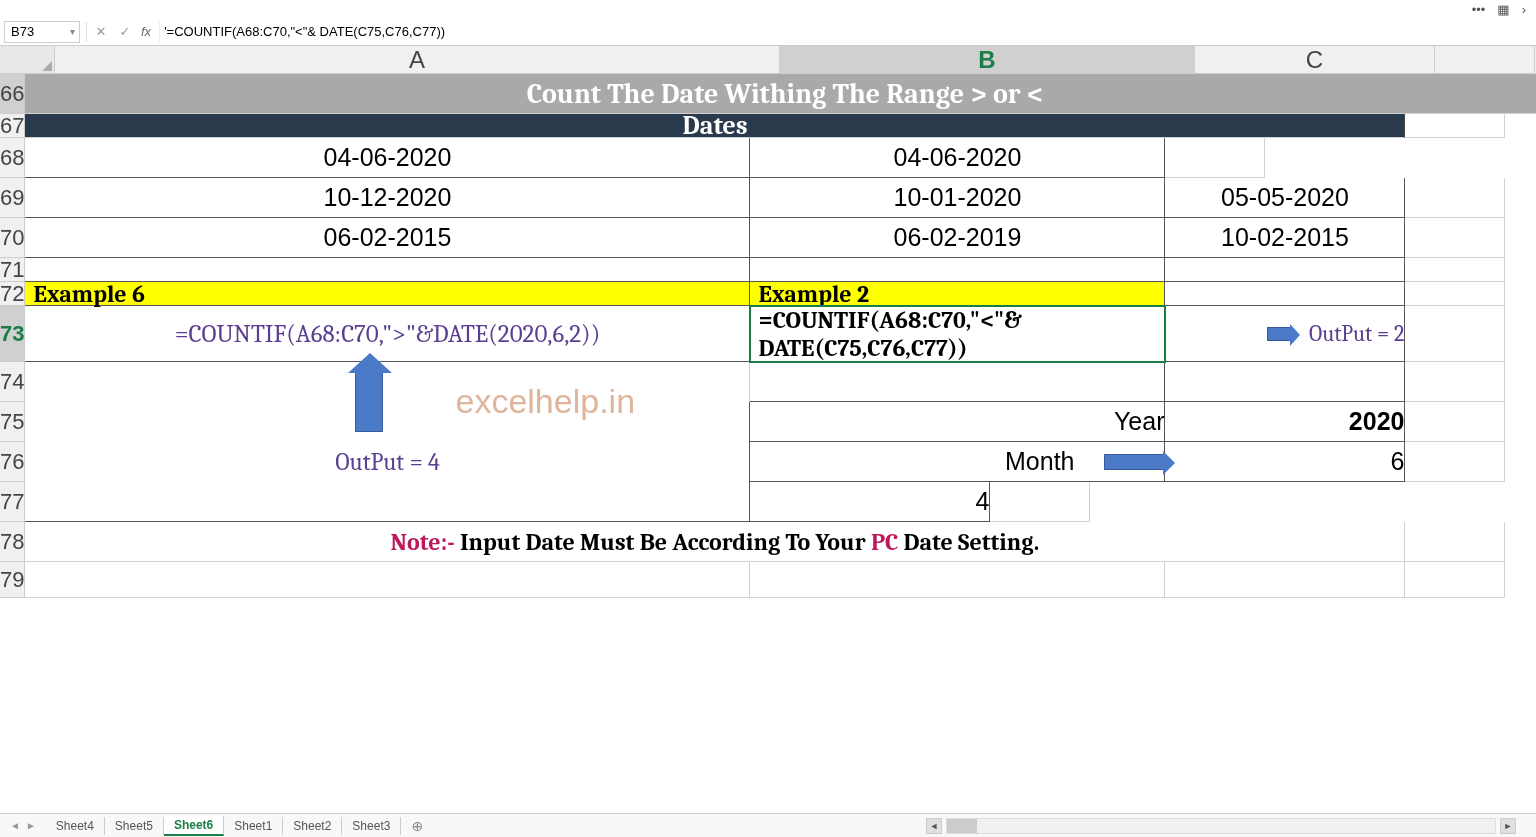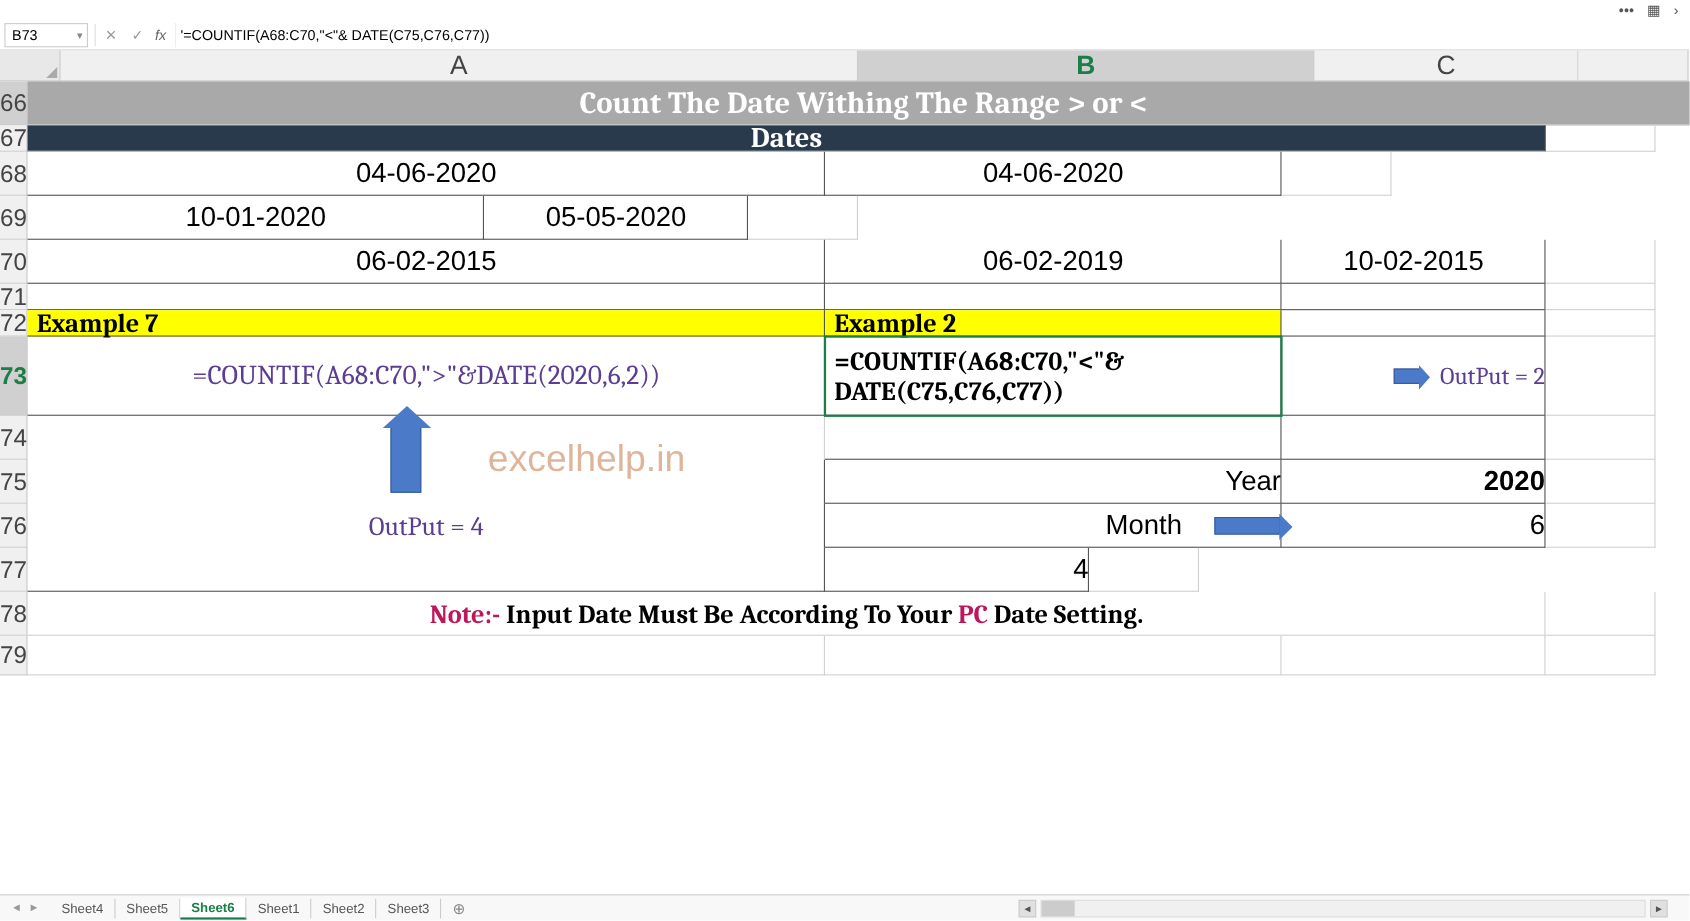--- a/index.html
+++ b/index.html
@@ -27,21 +27,21 @@
 .rows { display: flex; }
 .row-headers { width: 55px; }
 .row-h { border-right: 1px solid #ccc; border-bottom: 1px solid #ccc; text-align: center; font-size: 22px; color: #444; background: #f0f0f0; display: flex; align-items: center; justify-content: center; }
 .rh-row-hdr { background: #d0d0d0; }
 
 .cells { position: relative; }
 .cell-row { display: flex; }
 .cell { border-right: 1px solid #d0d0d0; border-bottom: 1px solid #d0d0d0; display: flex; align-items: center; justify-content: center; font-size: 25px; color: #000; position: relative; overflow: visible; }
 .cA { width: 725px; } .cB { width: 415px; } .cC { width: 240px; } .cD { width: 100px; }
 
-.h40 { height: 40px; } .h38 { height: 24px; } .h72 { height: 72px; } .h36 { height: 36px; }
+.h40 { height: 40px; } .h38 { height: 24px; } .h72 { height: 56px; } .h36 { height: 36px; }
 
 .title-cell { background: #a9a9a9; color: #fff; font-weight: bold; font-family: Cambria, Georgia, serif; font-size: 28px; }
 .dates-cell { background: #2a3a4d; color: #fff; font-weight: bold; font-family: Cambria, Georgia, serif; font-size: 26px; }
 .border-cell { border-right: 1px solid #555; border-bottom: 1px solid #555; }
 .example-cell { background: #ffff00; font-weight: bold; font-family: Cambria, Georgia, serif; font-size: 24px; justify-content: flex-start; padding-left: 8px; }
 .formula-cell { color: #5b3e91; font-family: Cambria, Georgia, serif; font-size: 25px; }
 .formula-cell2 { font-weight: bold; font-family: Cambria, Georgia, serif; font-size: 24px; justify-content: flex-start; padding: 4px 8px; text-align: left; }
 .output-cell { color: #5b3e91; font-family: Cambria, Georgia, serif; font-size: 24px; }
 .left-align { justify-content: flex-end; padding-left: 23px; }
 .bold { font-weight: bold; }
@@ -134,38 +134,39 @@
       <div class="cell-row">
         <div class="cell dates-cell h38" style="width:1380px;border-right:1px solid #444">Dates</div>
         <div class="cell cD h38"></div>
       </div>
       <div class="cell-row">
         <div class="cell cA h40 border-cell">04-06-2020</div>
         <div class="cell cB h40 border-cell">04-06-2020</div>
         <div class="cell cD h40"></div>
       </div>
       <div class="cell-row">
+        <div class="cell cA h40 border-cell">10-12-2020</div>
         <div class="cell cB h40 border-cell">10-01-2020</div>
         <div class="cell cC h40 border-cell">05-05-2020</div>
         <div class="cell cD h40"></div>
       </div>
       <div class="cell-row">
         <div class="cell cA h40 border-cell">06-02-2015</div>
         <div class="cell cB h40 border-cell">06-02-2019</div>
         <div class="cell cC h40 border-cell">10-02-2015</div>
         <div class="cell cD h40"></div>
       </div>
       <div class="cell-row">
         <div class="cell cA h38 border-cell"></div>
         <div class="cell cB h38 border-cell"></div>
         <div class="cell cC h38 border-cell"></div>
         <div class="cell cD h38"></div>
       </div>
       <div class="cell-row">
-        <div class="cell cA h38 example-cell border-cell">Example 7</div>
+        <div class="cell cA h38 example-cell border-cell">Example 6</div>
         <div class="cell cB h38 example-cell border-cell">Example 2</div>
         <div class="cell cC h38 border-cell"></div>
         <div class="cell cD h38"></div>
       </div>
       <div class="cell-row">
         <div class="cell cA h72 formula-cell border-cell">=COUNTIF(A68:C70,"&gt;"&amp;DATE(2020,6,2))</div>
         <div class="cell cB h72 formula-cell2 border-cell active-cell">=COUNTIF(A68:C70,"&lt;"&amp; DATE(C75,C76,C77))</div>
         <div class="cell cC h72 border-cell left-align">
           <div class="c-out">
             <span class="arw"></span>
@@ -177,21 +178,21 @@
       <div class="cell-row">
         <div class="cell cA h40" style="border-bottom:none;position:relative">
           <span class="arrow-up" style="position:absolute;left:330px;top:10px"></span>
         </div>
         <div class="cell cB h40 border-cell"></div>
         <div class="cell cC h40 border-cell"></div>
         <div class="cell cD h40"></div>
       </div>
       <div class="cell-row">
         <div class="cell cA h40" style="border-bottom:none;border-top:none;border-right:1px solid #555;position:relative">
-          <span class="watermark" style="left:418px;top:-20px">excelhelp.in</span>
+          <span class="watermark" style="left:430px;top:-20px">excelhelp.in</span>
         </div>
         <div class="cell cB h40 border-cell left-align">Year</div>
         <div class="cell cC h40 border-cell left-align bold">2020</div>
         <div class="cell cD h40"></div>
       </div>
       <div class="cell-row">
         <div class="cell cA h40 output-cell" style="border-top:none;border-right:1px solid #555;border-bottom:none">OutPut  =  4</div>
         <div class="cell cB h40 border-cell left-align">
           <span>Month</span>
           <span class="arrow-right sm" style="margin-left:30px"></span>

